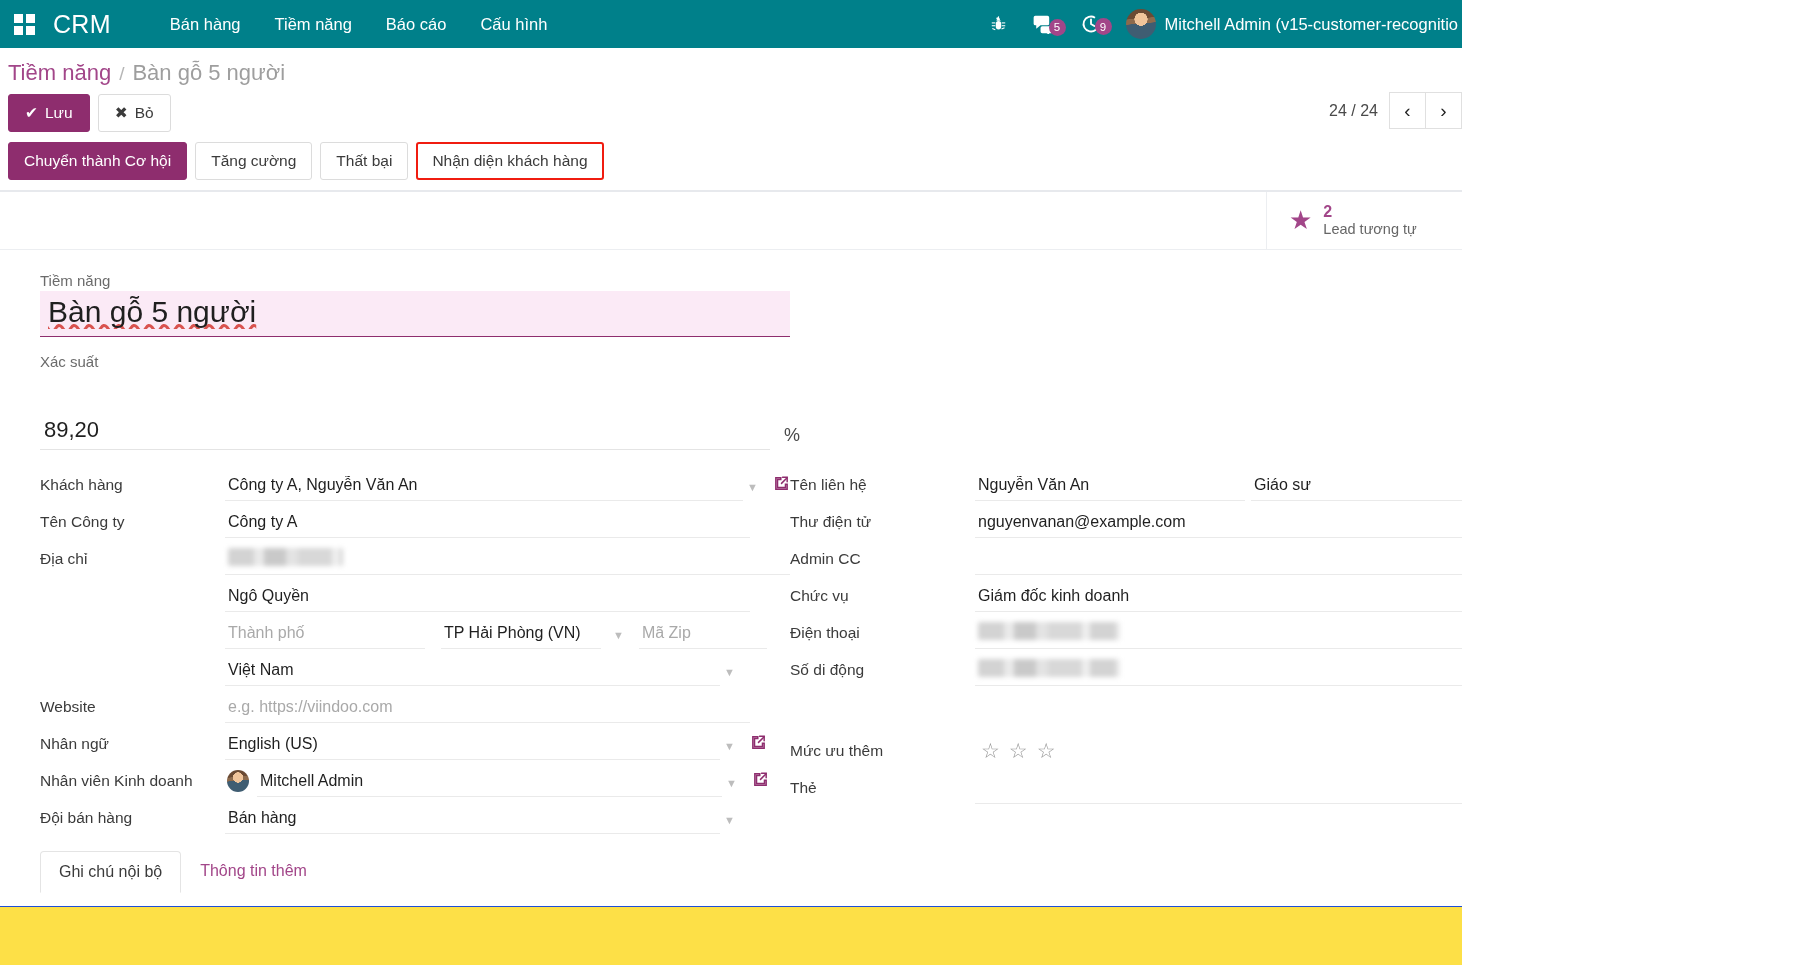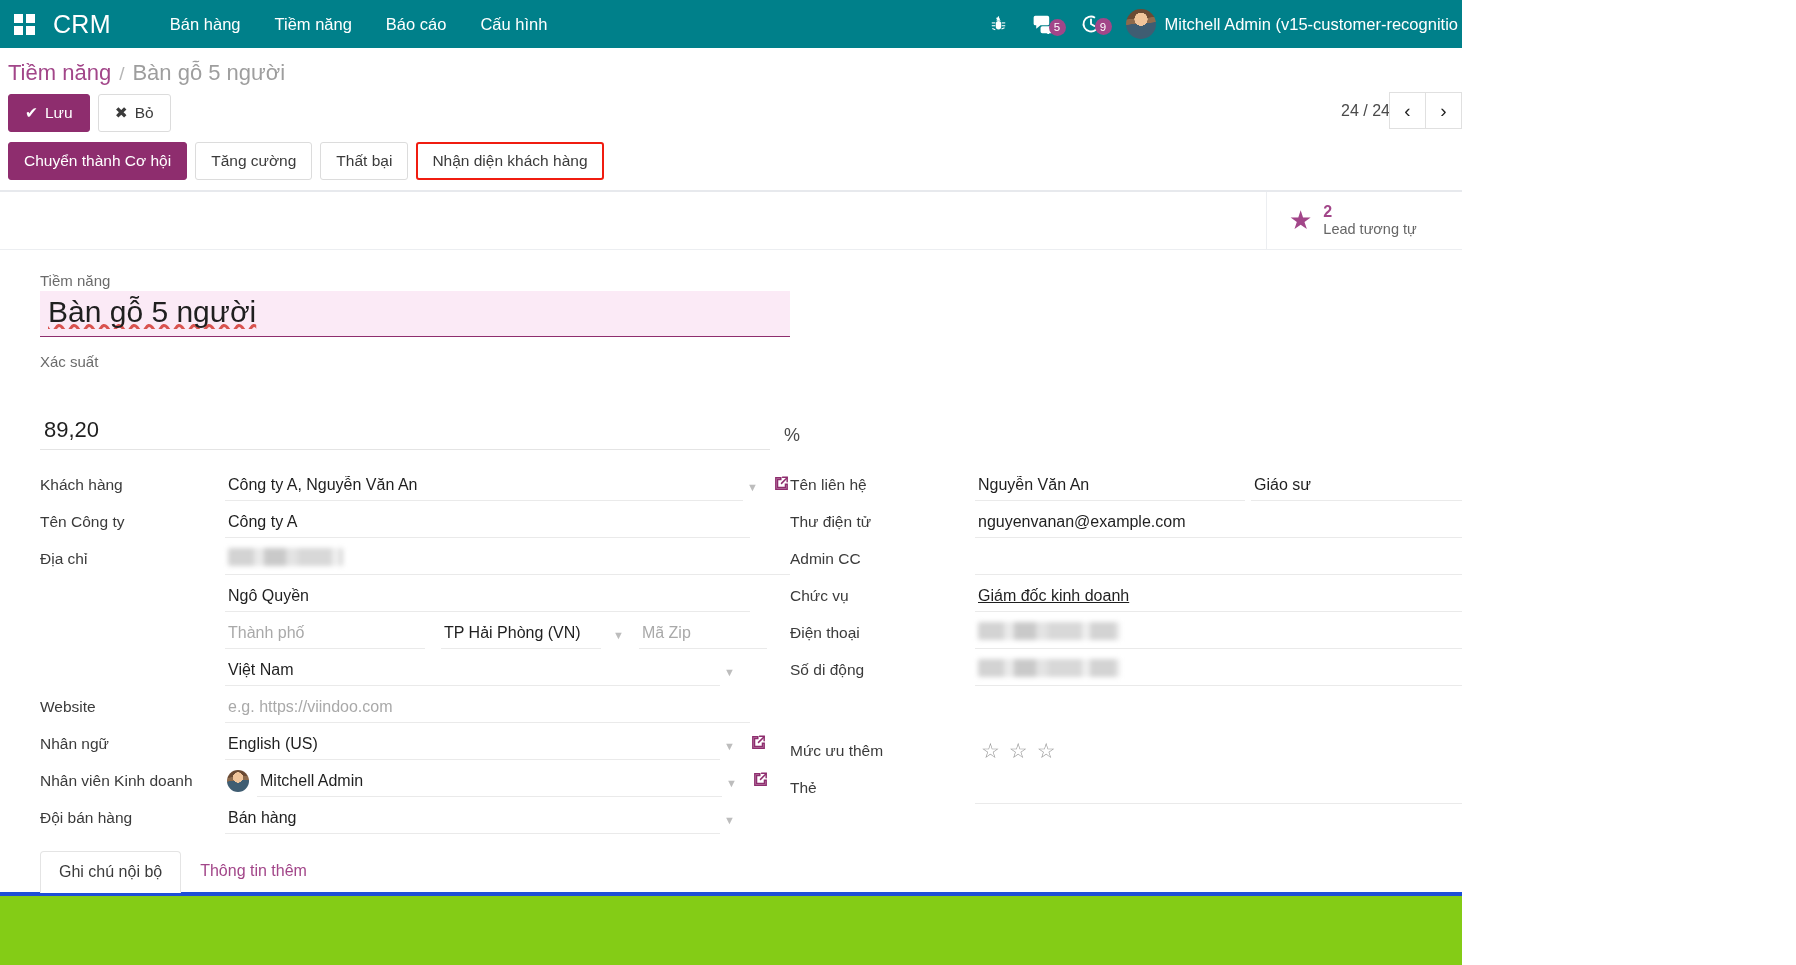--- a/index.html
+++ b/index.html
@@ -3,21 +3,21 @@
 <meta charset="utf-8">
 <style>
   * { box-sizing: border-box; }
   html, body {
     margin: 0; padding: 0;
     width: 1796px; height: 965px;
     background: #ffffff;
     font-family: "Liberation Sans", sans-serif;
     -webkit-font-smoothing: antialiased;
   }
-  .page { position: relative; width: 1462px; height: 965px; overflow: hidden; background:#84cc16; }
+  .page { position: relative; width: 1462px; height: 965px; overflow: hidden; background:#fde047; }
 
   
   .navbar {
     height: 48px; background: #00808a; display: flex; align-items: center;
     padding: 0 14px; color: #ffffff; position: relative;
   }
   .apps-grid { display: grid; grid-template-columns: 9px 9px; grid-template-rows: 9px 9px; gap: 3px; margin-right: 18px; cursor: pointer; }
   .apps-grid span { background: #ffffff; display:block; width:9px; height:9px; }
   .brand { font-size: 25px; letter-spacing: .3px; margin-right: 42px; cursor: pointer; font-weight: 400; }
   .menu { display: flex; align-items: center; gap: 0px; }
@@ -49,21 +49,21 @@
   .btn { font-size: 15.5px; border-radius: 3px; cursor: pointer; white-space: nowrap; line-height: 1; }
   .btn-save {
     background: #8e2d6e; color: #fff; border: 1px solid #8e2d6e;
     padding: 10px 16px; display: inline-flex; align-items: center; gap: 7px;
   }
   .btn-discard {
     background: #fff; color: #3b3b3b; border: 1px solid #dcdcdc;
     padding: 10px 16px; margin-left: 8px; display: inline-flex; align-items: center; gap: 7px;
   }
   .pager { position: absolute; right: 0px; top: 44px; display: flex; align-items: center; }
-  .pager-count { font-size: 16px; color: #4a4a4a; margin-right: 0; white-space: nowrap; }
+  .pager-count { font-size: 16px; color: #4a4a4a; margin-right: 12px; white-space: nowrap; }
   .pager-btn {
     width: 37px; height: 37px; border: 1px solid #e0e0e0; background: #fff;
     display: flex; align-items: center; justify-content: center; cursor: pointer;
     font-size: 19px; color: #222; margin-left: -1px;
   }
 
   
   .statusbar-row { display: flex; align-items: stretch; padding: 0 0 10px 8px; gap: 0; }
   .sb-btn {
     font-size: 15.5px; border: 1px solid #dcdcdc; background: #fff; color: #3b3b3b;
@@ -131,21 +131,21 @@
   }
   .avatar-sm {
     width: 22px; height: 22px; border-radius: 50%; margin: 0 8px 5px 2px; flex: 0 0 22px;
     background: radial-gradient(circle at 50% 34%, #f0c49a 0 28%, rgba(0,0,0,0) 29%),
                 linear-gradient(175deg, #6b4a33 0 32%, #8d6a4c 33% 48%, #3f5d72 49% 100%);
   }
   .stars { display: flex; gap: 9px; padding: 0 0 6px 6px; }
   .star-o { color: #9a9a9a; font-size: 21px; line-height: 1; cursor: pointer; }
 
   
-  .notebook { padding: 16px 0 0 40px; display: flex; align-items: flex-end; border-bottom: 4px solid #1d4ed8; }
+  .notebook { padding: 16px 0 14px 40px; display: flex; align-items: flex-end; border-bottom: 1px solid #1d4ed8; }
   .nb-tab { font-size: 16px; padding: 11px 18px; color: #6f6f6f; cursor: pointer; border: 1px solid transparent; }
   .nb-tab.active { color: #3b3b3b; background: #fff; border: 1px solid #e4e4e4; border-bottom-color: #fff; border-radius: 4px 4px 0 0; margin-bottom: -1px; }
   .nb-tab.link { color: #a24689; }
 </style>
 </head>
 <body>
 
 <div class="page">
 
   <div class="navbar">
@@ -386,21 +386,21 @@
           <div class="frow">
             <div class="flabel">Admin CC</div>
             <div class="fctrl">
               <input class="finput" style="width: 523px;" value="">
             </div>
           </div>
 
           <div class="frow">
             <div class="flabel">Chức vụ</div>
             <div class="fctrl">
-              <input class="finput" style="width: 523px; text-decoration: underline;" value="Giám đốc kinh doanh">
+              <input class="finput" style="width: 523px;" value="Giám đốc kinh doanh">
             </div>
           </div>
 
           <div class="frow">
             <div class="flabel">Điện thoại</div>
             <div class="fctrl" style="width:523px; border-bottom:1px solid #eaeaea;">
               <div class="blurred" style="width:142px"></div>
             </div>
           </div>
 

